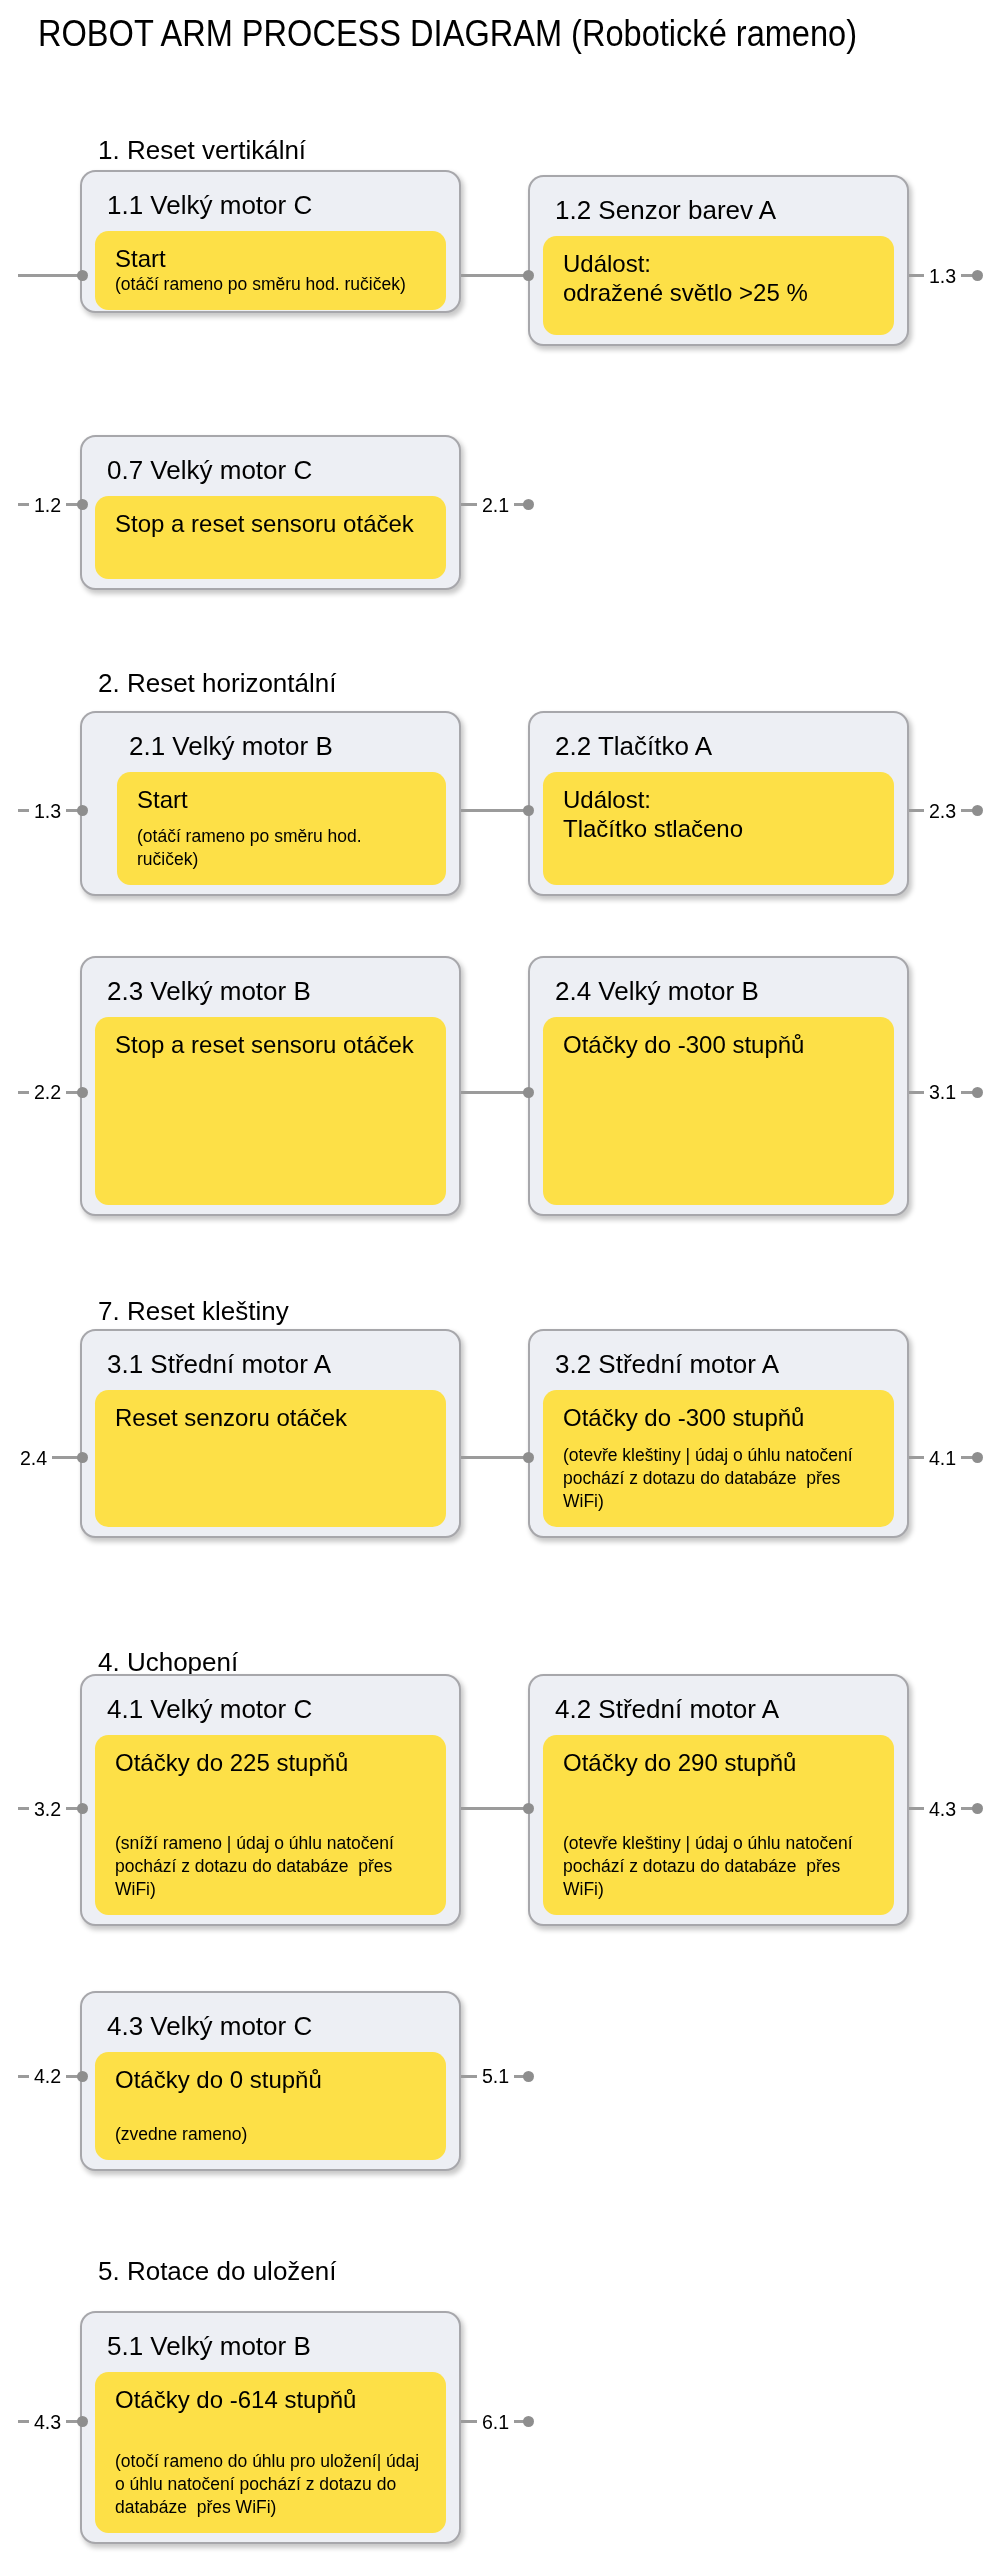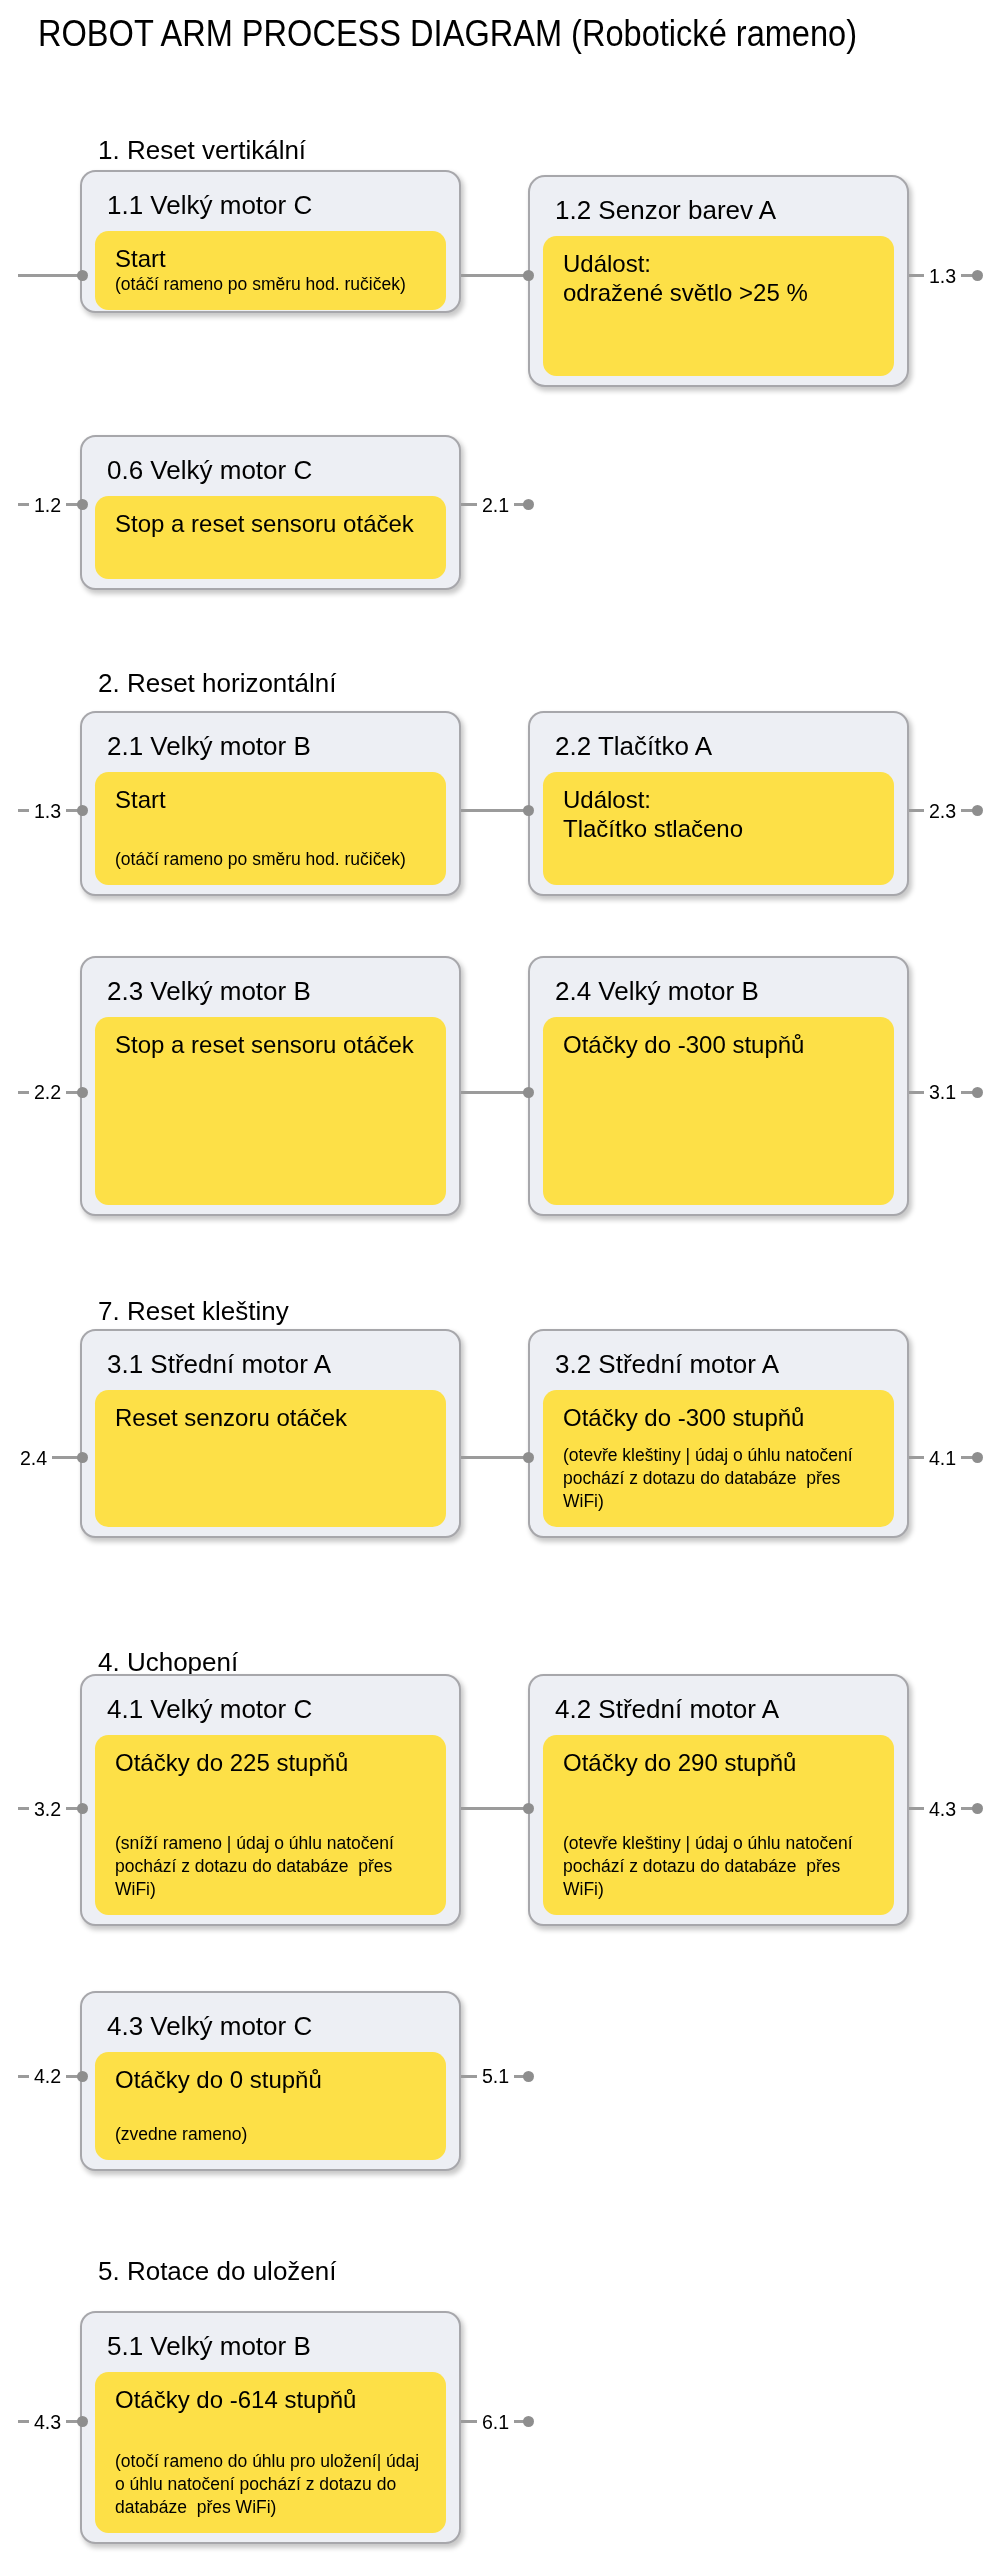--- a/index.html
+++ b/index.html
@@ -35,49 +35,49 @@
   <div class="sec" style="left:98px;top:1647px;">4. Uchopení</div>
   <div class="sec" style="left:98px;top:2256px;">5. Rotace do uložení</div>
 
   <div class="node" style="left:80px;top:170px;height:143px;">
     <div class="ttl">1.1 Velký motor C</div>
     <div class="bod between">
       <div class="main">Start</div>
       <div class="note">(otáčí rameno po směru hod. ručiček)</div>
     </div>
   </div>
-  <div class="node" style="left:528px;top:175px;height:212px;border-radius:17px;">
+  <div class="node" style="left:528px;top:175px;height:171px;">
     <div class="ttl">1.2 Senzor barev A</div>
     <div class="bod">
       <div class="main">Událost:</div>
       <div class="main">odražené světlo &gt;25 %</div>
     </div>
   </div>
   <div class="hline" style="left:18px;top:274px;width:64px;"></div>
   <div class="dot" style="left:77px;top:270px;"></div>
   <div class="hline" style="left:461px;top:274px;width:67px;"></div>
   <div class="dot" style="left:523px;top:270px;"></div>
   <div class="hline" style="left:909px;top:274px;width:69px;"></div>
   <div class="clabel" style="left:924px;top:264px;width:37px;">1.3</div>
   <div class="dot" style="left:972px;top:270px;"></div>
 
   <div class="node" style="left:80px;top:435px;height:155px;">
-    <div class="ttl">0.6 Velký motor C</div>
+    <div class="ttl">0.7 Velký motor C</div>
     <div class="bod">
       <div class="main">Stop a reset sensoru otáček</div>
     </div>
   </div>
   <div class="hline" style="left:18px;top:503px;width:64px;"></div>
   <div class="clabel" style="left:29px;top:493px;width:37px;">1.2</div>
   <div class="dot" style="left:77px;top:499px;"></div>
   <div class="hline" style="left:461px;top:503px;width:68px;"></div>
   <div class="clabel" style="left:477px;top:493px;width:37px;">2.1</div>
   <div class="dot" style="left:523px;top:499px;"></div>
 
-  <div class="node" style="left:80px;top:711px;height:185px;">
+  <div class="node" style="left:80px;top:711px;height:185px;padding-left:22px;">
     <div class="ttl">2.1 Velký motor B</div>
     <div class="bod between">
       <div class="main">Start</div>
       <div class="note">(otáčí rameno po směru hod. ručiček)</div>
     </div>
   </div>
   <div class="node" style="left:528px;top:711px;height:185px;">
     <div class="ttl">2.2 Tlačítko A</div>
     <div class="bod">
       <div class="main">Událost:</div>

